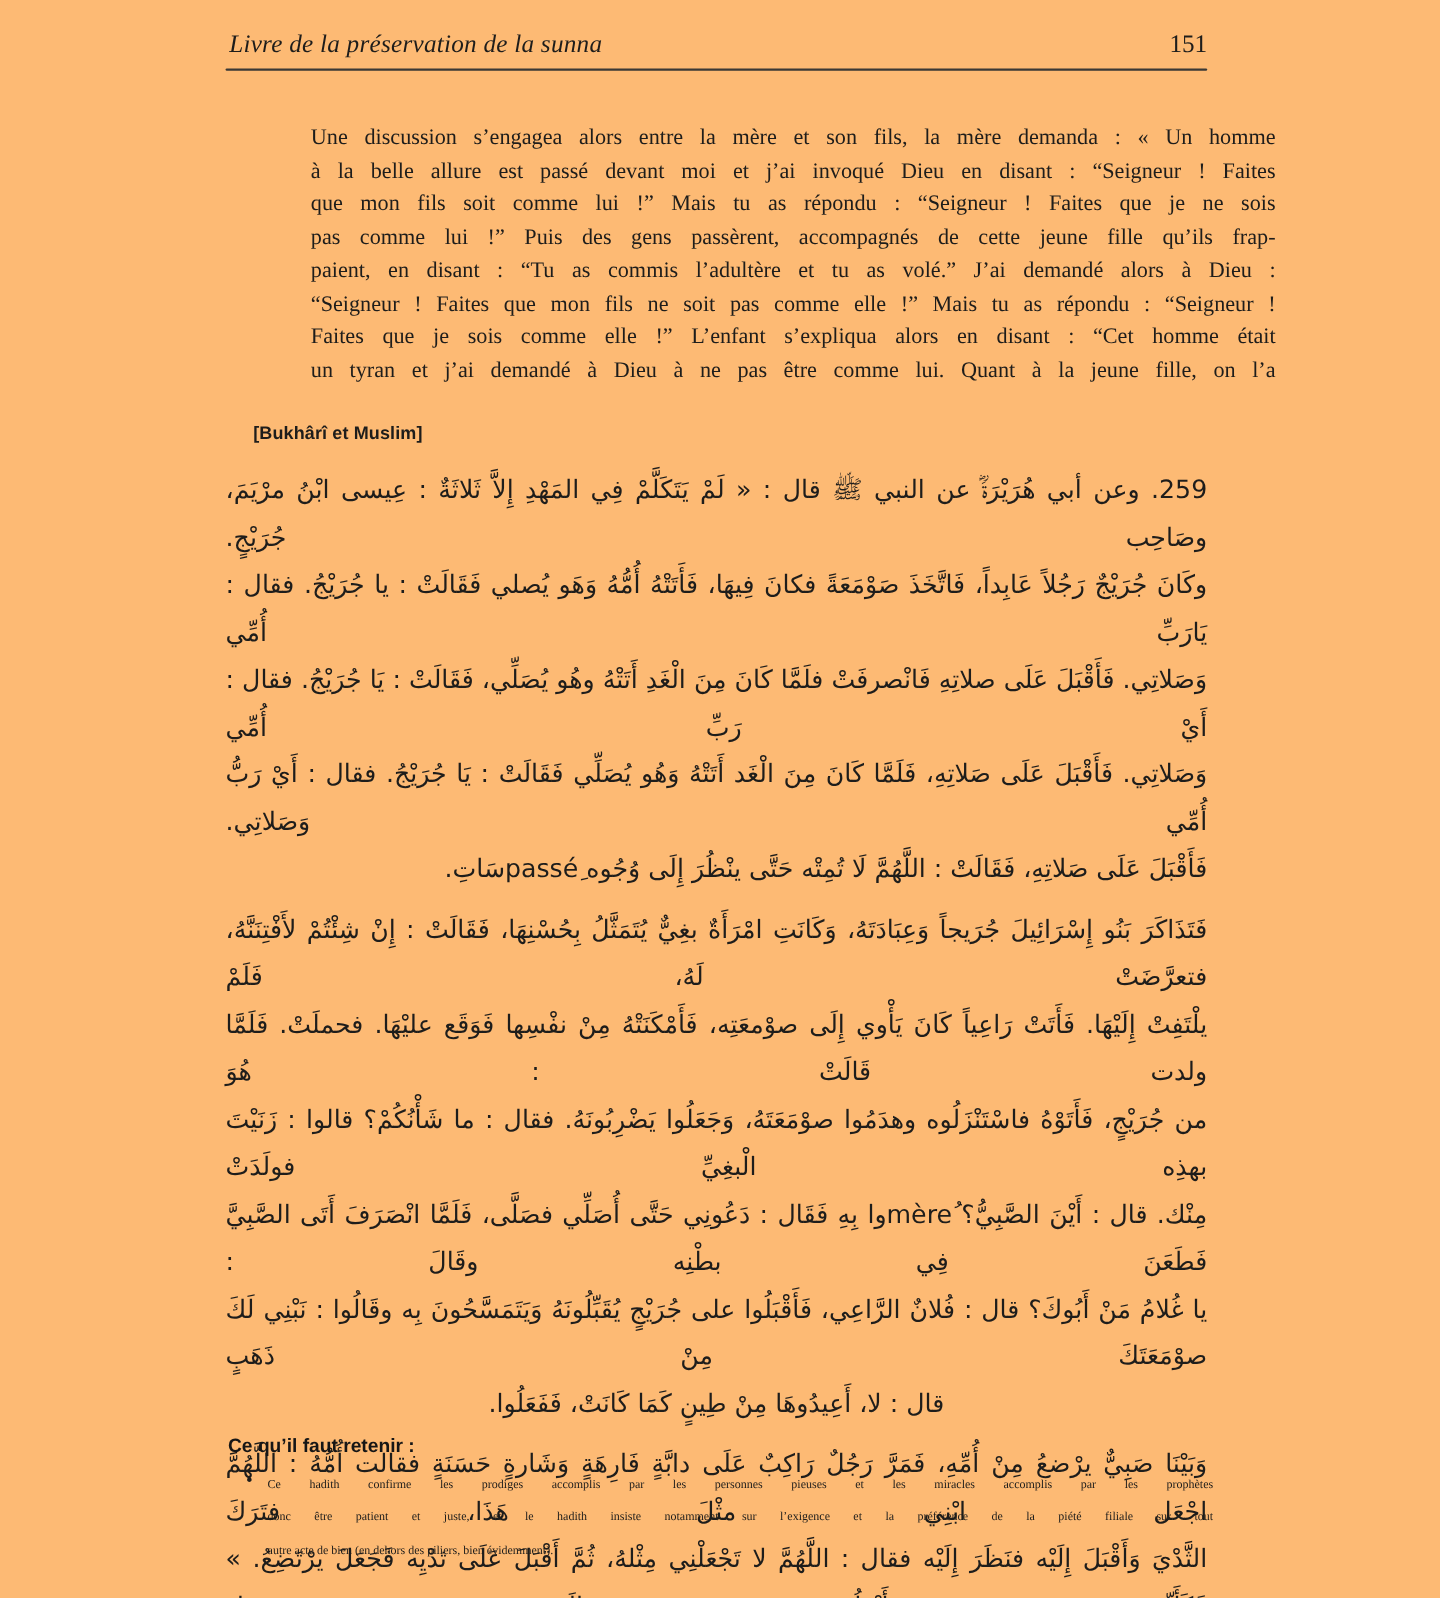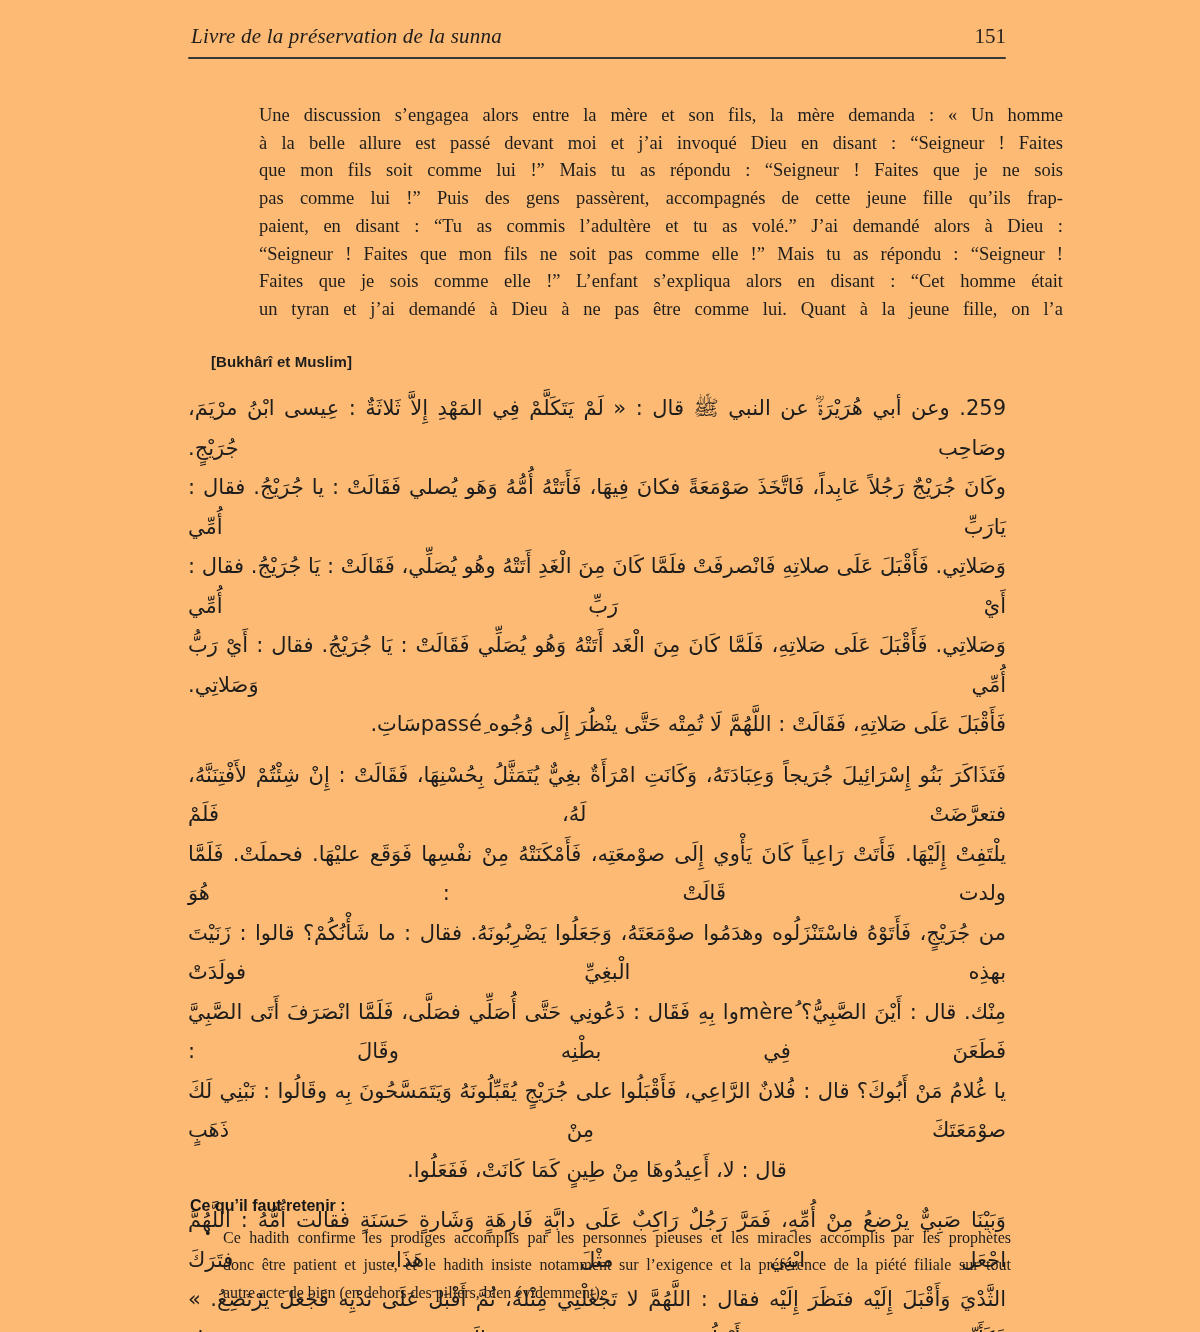--- a/index.html
+++ b/index.html
@@ -26,21 +26,21 @@
     font-size:21px;line-height:39.5px;
     text-align:justify;text-align-last:justify;
   }
   .ar-line.last-right{text-align-last:right;}
   .ar-line.last-center{text-align-last:center;}
   
   .retenir-heading{position:absolute;left:190px;top:1197px;font-family:"Liberation Sans",sans-serif;font-size:16px;font-weight:600;color:#161616;}
   .retenir{position:absolute;left:205px;top:1224px;width:806px;}
   .bullet{position:absolute;left:0;top:1px;font-size:16px;}
   .retenir-text{margin-left:18px;}
-  .rt-line{font-size:16px;line-height:27.3px;text-align:justify;text-align-last:justify;}
+  .rt-line{font-size:10px;line-height:27.3px;text-align:justify;text-align-last:justify;}
   .rt-line.last{text-align-last:left;}
 </style>
 </head>
 <body>
 
 <div class="page">
 
   <div class="header">
     <span class="running-title">Livre de la préservation de la sunna</span>
     <span class="pagenum">151</span>

